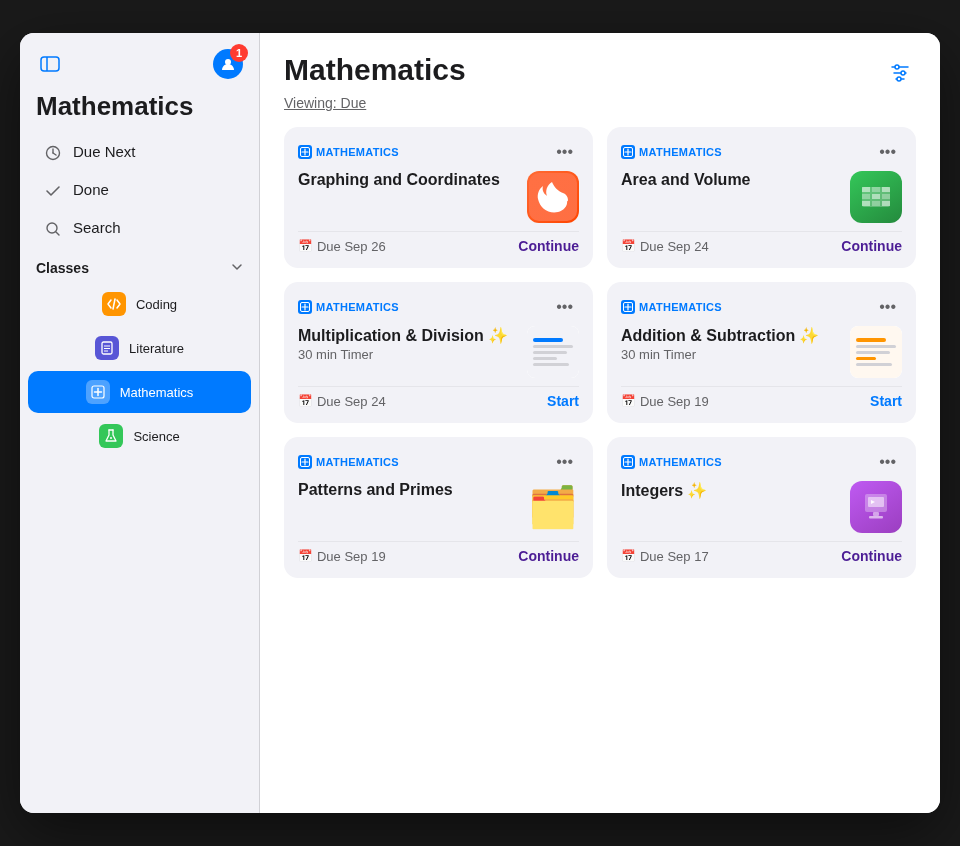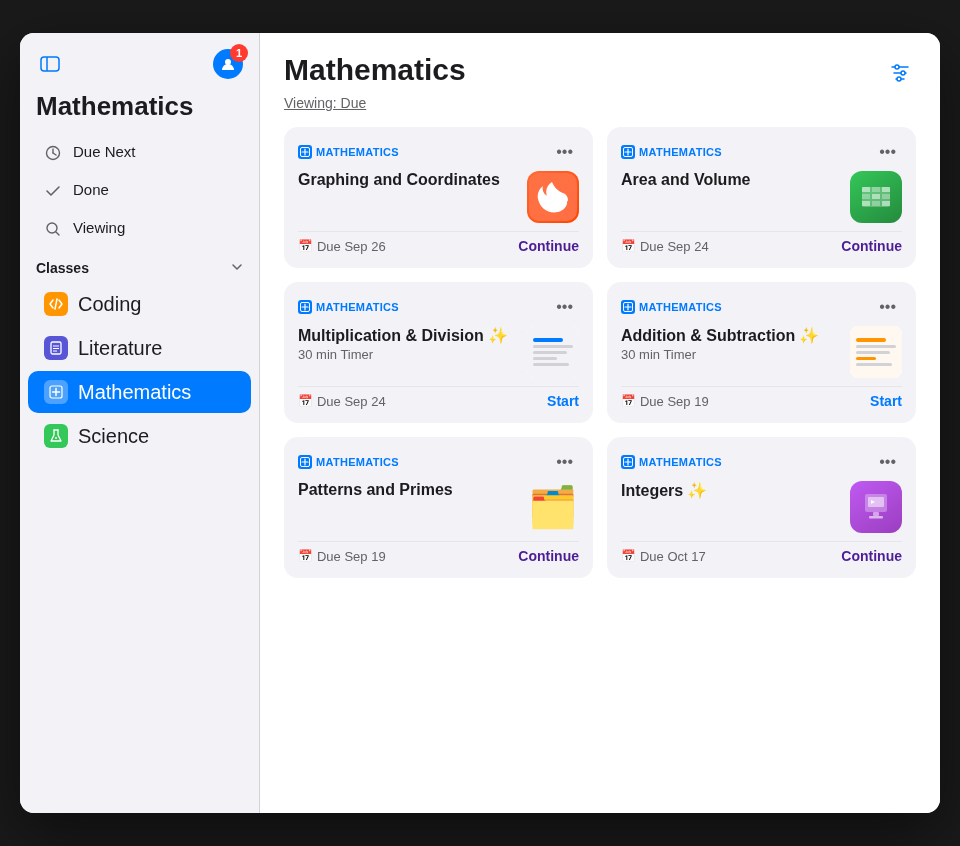--- a/index.html
+++ b/index.html
@@ -113,25 +113,26 @@
     .chevron-icon {
       color: #636366;
       font-size: 12px;
       cursor: pointer;
     }
     .class-item {
       display: flex;
       align-items: center;
       padding: 9px 16px;
       cursor: pointer;
-      font-size: 20px;
+      font-size: 13px;
       color: #1c1c1e;
       gap: 10px;
       border-radius: 10px;
       margin: 1px 8px;
+      justify-content: center;
     }
     .class-item.active {
       background: #007aff;
       color: white;
     }
     .class-icon {
       width: 24px;
       height: 24px;
       border-radius: 6px;
       display: flex;
@@ -334,21 +335,21 @@
       <span>Done</span>
     </div>
 
     <div class="nav-item">
       <div class="nav-icon">
         <svg width="16" height="16" viewBox="0 0 16 16" fill="none">
           <circle cx="7" cy="7" r="5" stroke="#636366" stroke-width="1.4"></circle>
           <line x1="11" y1="11" x2="14" y2="14" stroke="#636366" stroke-width="1.4" stroke-linecap="round"></line>
         </svg>
       </div>
-      <span>Viewing</span>
+      <span>Search</span>
     </div>
 
     <div class="section-header">
       <span class="section-title">Classes</span>
       <div class="chevron-icon">
         <svg width="12" height="12" viewBox="0 0 12 12" fill="none">
           <polyline points="2,4 6,8 10,4" stroke="#636366" stroke-width="1.5" stroke-linecap="round" stroke-linejoin="round" fill="none"></polyline>
         </svg>
       </div>
     </div>
@@ -628,21 +629,21 @@
               <rect x="9" y="7" width="16" height="10" rx="1" fill="rgba(255,255,255,0.5)"></rect>
               <rect x="14" y="22" width="6" height="4" rx="1" fill="rgba(255,255,255,0.5)"></rect>
               <rect x="10" y="26" width="14" height="2.5" rx="1" fill="rgba(255,255,255,0.6)"></rect>
               <polygon points="12,10 12,14 16,12" fill="rgba(255,255,255,0.9)"></polygon>
             </svg>
           </div>
         </div>
         <div class="card-footer">
           <div class="due-label">
             <span class="cal-icon">📅</span>
-            <span>Due Oct 17</span>
+            <span>Due Sep 17</span>
           </div>
           <div class="action-btn">Continue</div>
         </div>
       </div>
 
     </div>
   </div>
 </div>
 
 </body></html>

